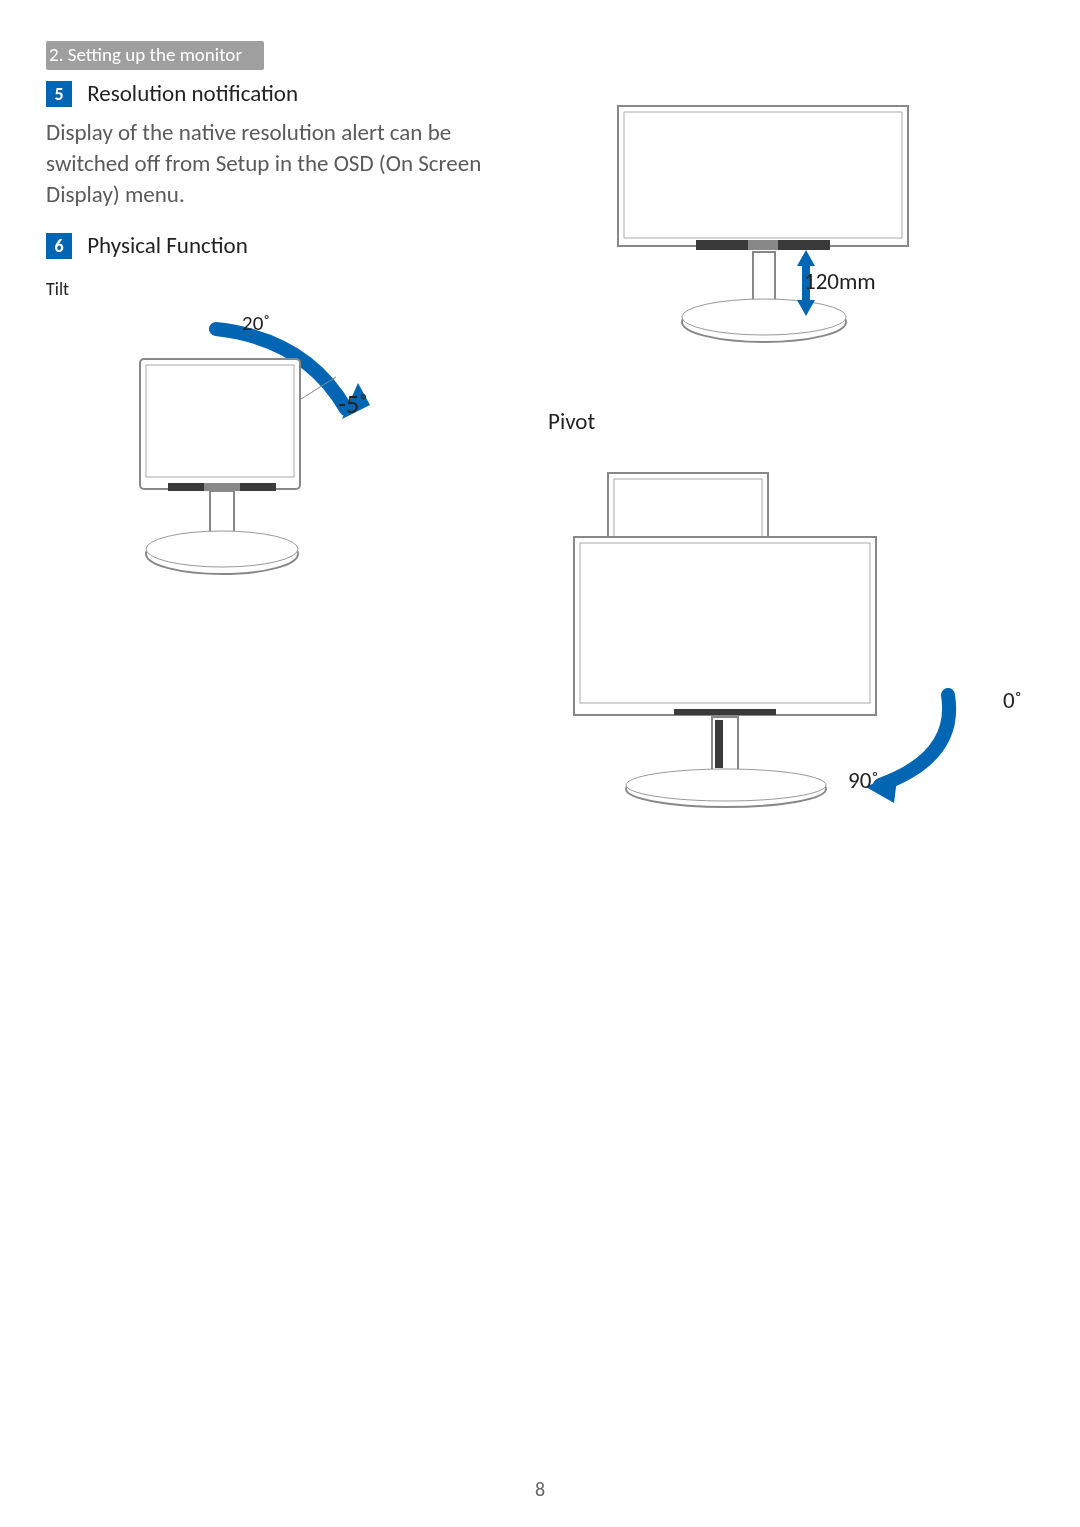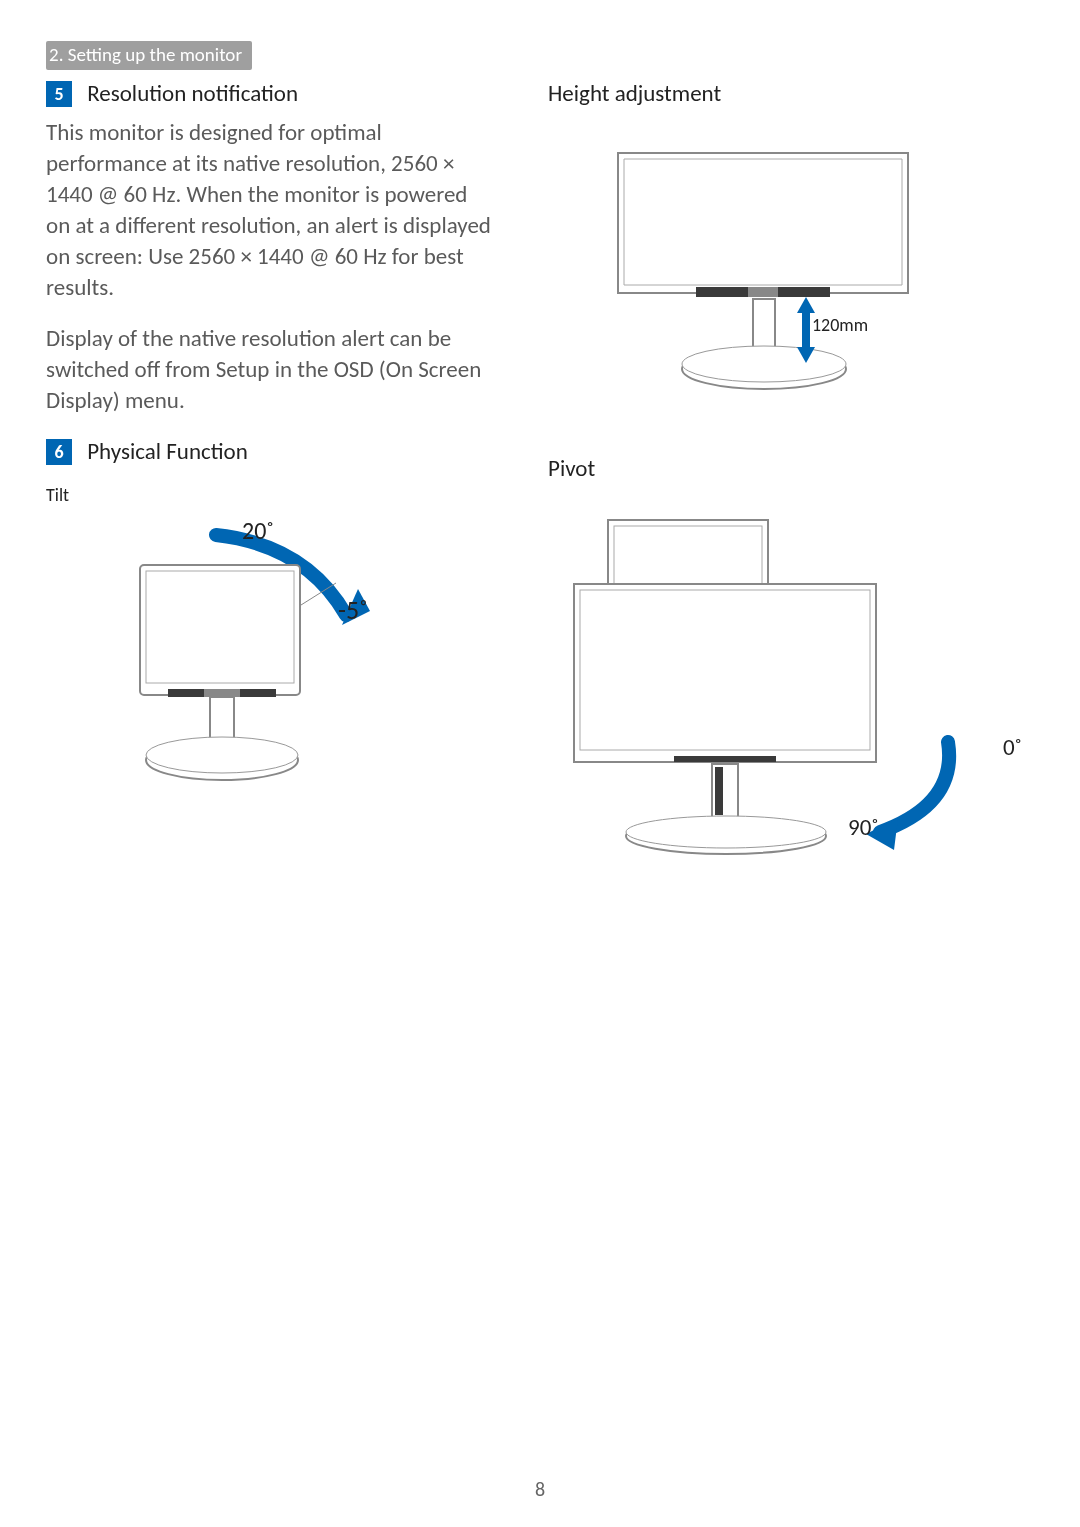--- a/index.html
+++ b/index.html
@@ -12,21 +12,21 @@
     position: relative;
     padding: 38px 52px 30px 46px;
     font-size: 23px;
     line-height: 1.35;
     font-weight: 300;
   }
   .section-tag {
     display: inline-block;
     background: #9f9f9f;
     color: #fff;
-    padding: 1px 10px 2px 3px;
+    padding: 1px 22px 2px 3px;
     font-size: 19px;
     border-radius: 2px;
     margin-bottom: 8px;
   }
   .columns {
     display: flex;
     gap: 54px;
   }
   .col { flex: 1; }
   .num-box {
@@ -50,21 +50,21 @@
   .h-row { margin-bottom: 8px; }
   .para { margin-bottom: 20px; color:#5a5a5a; }
   .sub-h { color: #222; font-size: 18px; margin: 16px 0 8px; }
   .figure {
     position: relative;
     margin: 8px 0 30px;
   }
   .label {
     position: absolute;
     color: #222;
-    font-size: 24px;
+    font-size: 21px;
   }
   .page-num {
     position: absolute;
     bottom: 24px;
     left: 0; right: 0;
     text-align: center;
     font-size: 20px;
     color: #666;
   }
   svg { display: block; }
@@ -76,21 +76,20 @@
 
 <div class="section-tag">2. Setting up the monitor</div>
 
 <div class="columns">
 
   <div class="col">
     <div class="h-row">
       <span class="num-box">5</span>
       <span class="h-title">Resolution notification</span>
     </div>
-    <p class="para">This monitor is designed for optimal performance at its native resolution, 2560 × 1440 @ 60 Hz. When the monitor is powered on at a different resolution, an alert is displayed on screen: Use 2560 × 1440 @ 60 Hz for best results.</p>
     <p class="para">Display of the native resolution alert can be switched off from Setup in the OSD (On Screen Display) menu.</p>
 
     <div class="h-row" style="margin-top:16px;">
       <span class="num-box">6</span>
       <span class="h-title">Physical Function</span>
     </div>
 
     <div class="sub-h">Tilt</div>
     <div class="figure" style="height:290px;">
       <svg width="420" height="290" viewBox="0 0 420 290">
@@ -110,39 +109,38 @@
 
         <line x1="255" y1="90" x2="290" y2="68" stroke="#888" stroke-width="1"></line>
       </svg>
       <span class="label" style="top:0; left:196px;">20˚</span>
       <span class="label" style="top:78px; left:292px; font-size:26px;">-5˚</span>
     </div>
 
   </div>
 
   <div class="col">
-    <div class="h-title" style="display:block; margin-bottom:24px;">Height adjustment</div>
     <div class="figure" style="height:290px; padding-left:30px;">
       <svg width="420" height="280" viewBox="0 0 420 280">
 
         <path d="M40,20 L330,20 L330,160 L40,160 Z" fill="#fff" stroke="#888" stroke-width="2"></path>
         <path d="M46,26 L324,26 L324,152 L46,152 Z" fill="#fff" stroke="#aaa" stroke-width="1"></path>
 
         <rect x="118" y="154" width="134" height="10" fill="#3a3a3a"></rect>
         <rect x="170" y="154" width="30" height="10" fill="#888"></rect>
 
         <rect x="175" y="166" width="22" height="50" fill="#fff" stroke="#888" stroke-width="2"></rect>
         <ellipse cx="186" cy="236" rx="82" ry="20" fill="#fff" stroke="#888" stroke-width="2"></ellipse>
         <ellipse cx="186" cy="231" rx="82" ry="18" fill="#fff" stroke="#999" stroke-width="1"></ellipse>
 
         <line x1="228" y1="172" x2="228" y2="222" stroke="#0066b3" stroke-width="8"></line>
         <polygon points="228,164 219,180 237,180" fill="#0066b3"></polygon>
         <polygon points="228,230 219,214 237,214" fill="#0066b3"></polygon>
       </svg>
-      <span class="label" style="top:180px; left:264px; font-size:18px;">120mm</span>
+      <span class="label" style="top:180px; left:256px; font-size:23px;">120mm</span>
     </div>
 
     <div class="h-title" style="display:block; margin:14px 0 30px;">Pivot</div>
     <div class="figure" style="height:380px;">
       <svg width="480" height="360" viewBox="0 0 480 360">
 
         <g transform="translate(60,6)">
           <rect x="0" y="0" width="160" height="236" fill="#fff" stroke="#888" stroke-width="2"></rect>
           <rect x="6" y="6" width="148" height="224" fill="#fff" stroke="#aaa" stroke-width="1"></rect>
           <rect x="156" y="70" width="6" height="96" fill="#3a3a3a"></rect>

